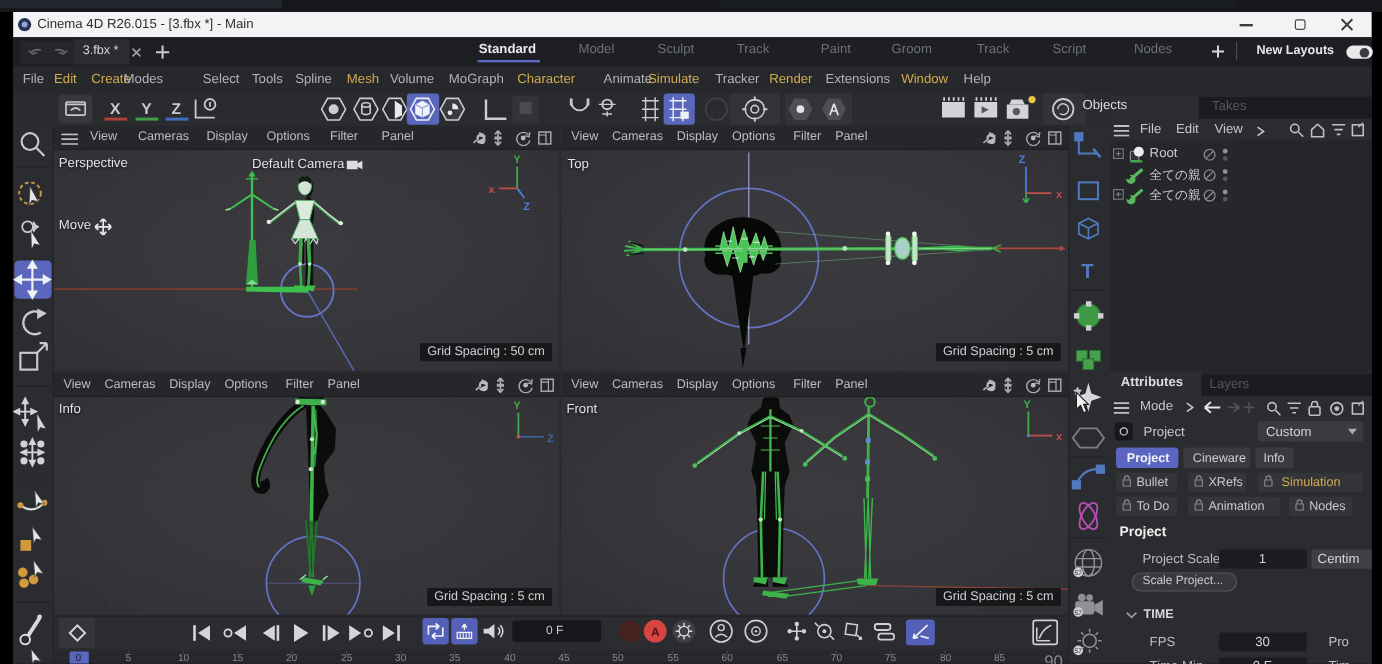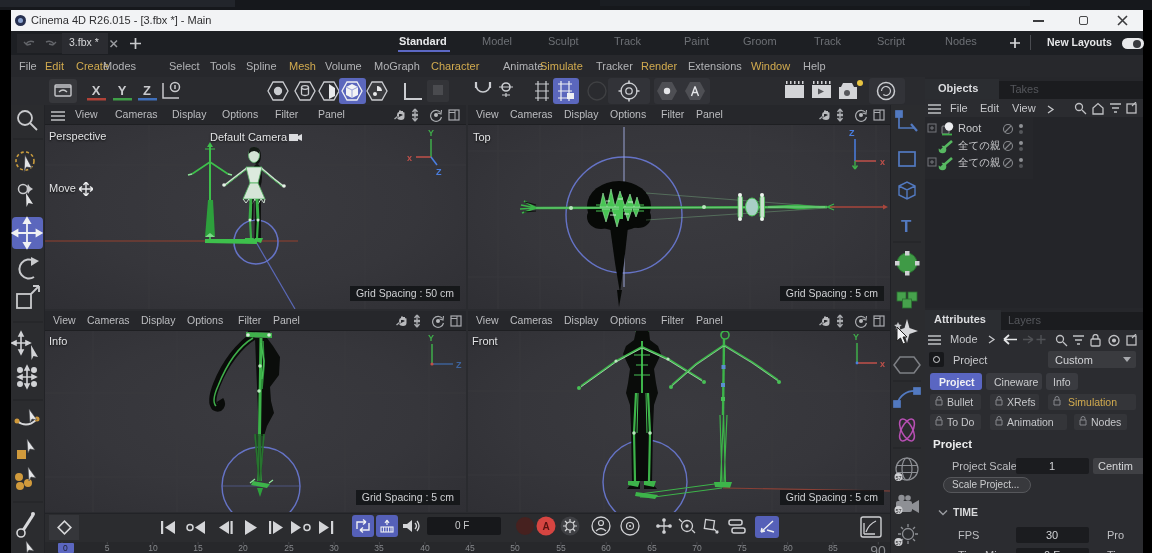--- a/index.html
+++ b/index.html
@@ -678,21 +678,21 @@
 </g>
 <circle cx="8.5" cy="437" r="4" fill="#cfd0d3"></circle>
       <text x="5.5" y="439.5" font-family="Liberation Sans" font-size="5.5" fill="#2b2c2f">57</text>
 </svg>
 
 <div class="abs" style="left:914px;top:67px;width:218px;height:476px;background:#2b2c30"></div>
 
 <div class="abs" style="left:914px;top:67px;width:218px;height:22px;background:#26272b"></div>
 <div class="abs" style="left:988px;top:71px;width:144px;height:18px;background:#1b1c1f"></div>
 <div class="abs" style="left:914px;top:69px;width:74px;height:20px;background:#2b2d31"></div>
-<div class="t" style="left:927px;top:72px;color:#dcdde0;font-weight:bold">Objects</div>
+<div class="t" style="left:891px;top:72px;color:#dcdde0;font-weight:normal">Objects</div>
 <div class="t" style="left:999px;top:73px;color:#55575c">Takes</div>
 
 <svg class="abs" style="left:917px;top:94px" width="15" height="10">
       <path d="M0 1 L13 1 M0 5 L13 5 M0 9 L13 9" stroke="#c0c1c4" stroke-width="1.5"></path>
     </svg>
 <div class="t" style="left:939px;top:92px;color:#c6c7ca">File</div>
 <div class="t" style="left:969px;top:92px;color:#c6c7ca">Edit</div>
 <div class="t" style="left:1001px;top:92px;color:#c6c7ca">View</div>
 <svg class="abs" style="left:1036px;top:95px" width="8" height="9">
       <path d="M1 1 L6 4.5 L1 8" stroke="#c6c7ca" stroke-width="1.3" fill="none"></path>

